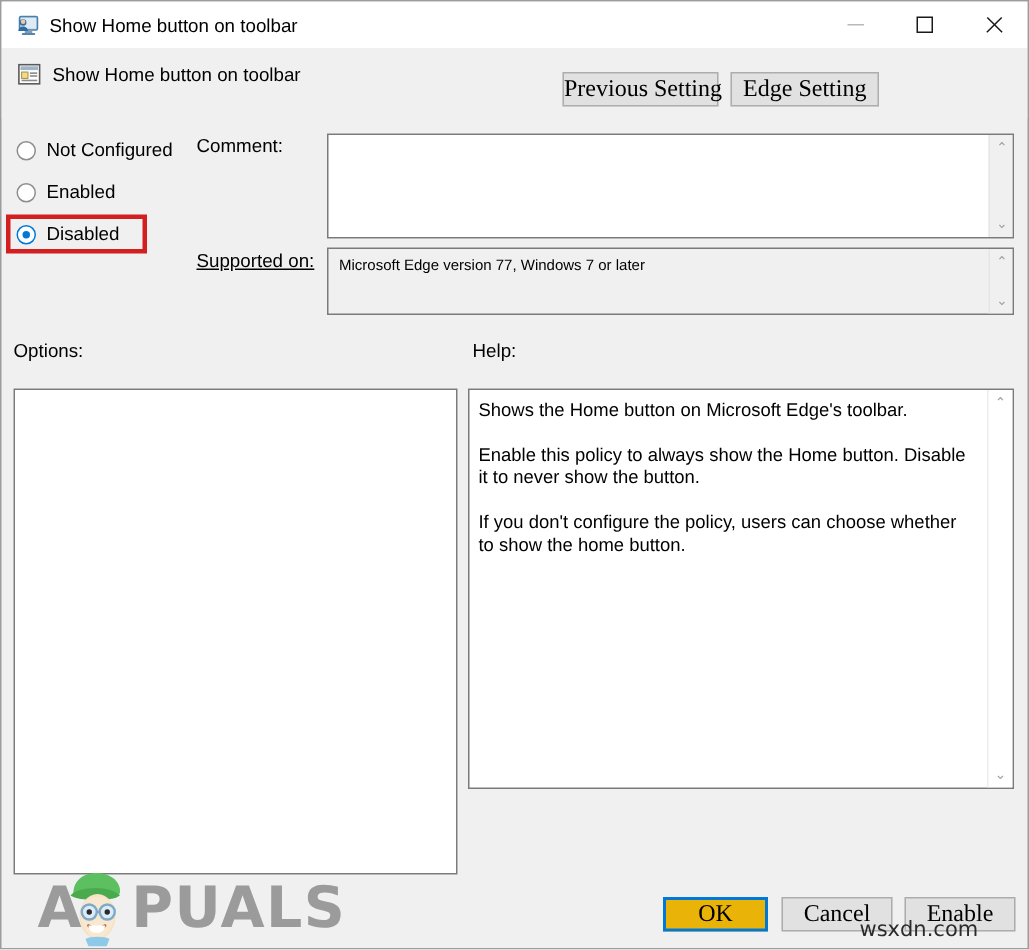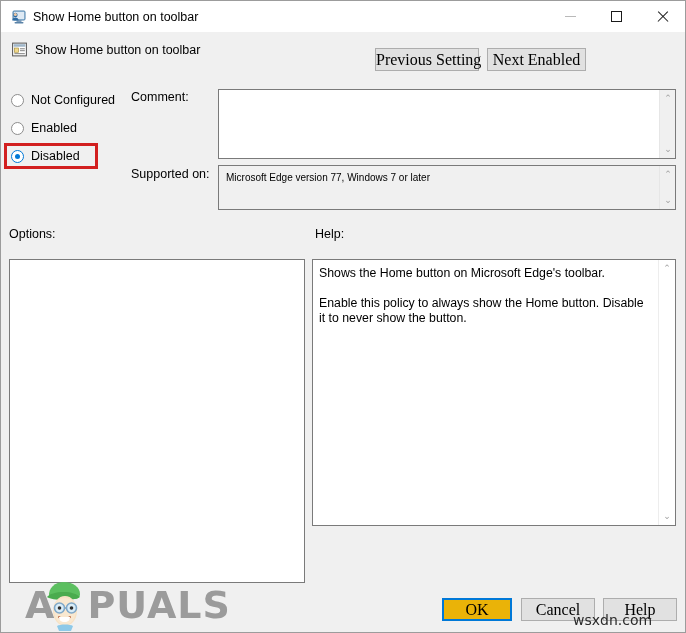--- a/index.html
+++ b/index.html
@@ -170,21 +170,21 @@
   }
 
   
   .field-label {
     position: absolute;
     font-size: 12.5px;
     color: #000000;
     white-space: nowrap;
   }
   .label-comment   { left: 130px; top: 89px; }
-  .label-supported { left: 130px; top: 166px; }
+  .label-supported { left: 130px; top: 166px; text-decoration: underline; }
   .label-options   { left: 8px;   top: 226px; }
   .label-help      { left: 314px; top: 226px; }
 
   .textbox {
     position: absolute;
     border: 1px solid #7a7a7a;
     background: #ffffff;
     overflow: hidden;
   }
   .box-comment {
@@ -350,21 +350,21 @@
       <rect x="2.5" y="3" width="11" height="2.4" fill="#9fb6c9"></rect>
       <rect x="3.2" y="6.6" width="4" height="4" fill="#f2d98b" stroke="#a08b3c" stroke-width="0.6"></rect>
       <rect x="8.4" y="6.8" width="4.6" height="1" fill="#8a8a8a"></rect>
       <rect x="8.4" y="8.6" width="4.6" height="1" fill="#8a8a8a"></rect>
       <rect x="3.2" y="11.4" width="9.8" height="1" fill="#8a8a8a"></rect>
     </svg>
     <span class="header-title">Show Home button on toolbar</span>
   </div>
 
   <button class="btn btn-prev">Previous Setting</button>
-  <button class="btn btn-next">Next Enabled</button>
+  <button class="btn btn-next">Edge Setting</button>
 
   <div class="radio-row r1">
     <span class="radio-mark"></span>
     <span class="radio-label">Not Configured</span>
   </div>
   <div class="radio-row r2">
     <span class="radio-mark"></span>
     <span class="radio-label">Enabled</span>
   </div>
   <div class="radio-row r3">
@@ -392,30 +392,31 @@
 
   <span class="field-label label-options">Options:</span>
   <span class="field-label label-help">Help:</span>
 
   <div class="panel panel-options"></div>
 
   <div class="panel panel-help">
     <div class="help-body">
       <p class="help-p">Shows the Home button on Microsoft Edge's toolbar.</p>
       <p class="help-p">Enable this policy to always show the Home button. Disable it to never show the button.</p>
+      <p class="help-p">If you don't configure the policy, users can choose whether to show the home button.</p>
     </div>
     <div class="help-sb">
       <span class="sb-arrow up">⌃</span>
       <span class="sb-arrow down">⌄</span>
     </div>
   </div>
 
   <button class="btn btn-ok">OK</button>
   <button class="btn btn-cancel">Cancel</button>
-  <button class="btn btn-apply">Help</button>
+  <button class="btn btn-apply">Enable</button>
 
   <div class="wm-appuals">
     <span class="wm-appuals-text">A</span>
     <svg class="wm-face" viewBox="0 0 48 52">
       <path d="M8 18c-1-9 6-15 15-15 9 0 16 5 16 12 0 3-2 5-5 5z" fill="#5cbf60"></path>
       <path d="M6 18c2-3 9-5 17-5 7 0 13 2 16 5-3 2-9 3-16 3-8 0-14-1-17-3z" fill="#4aab4e"></path>
       <ellipse cx="24" cy="32" rx="12" ry="15" fill="#f7e2c4"></ellipse>
       <path d="M13 30c0-7 5-11 11-11s11 4 11 11c0 9-5 16-11 16s-11-7-11-16z" fill="#f9e8d0"></path>
       <circle cx="18.5" cy="29" r="5" fill="#d9ecf7" stroke="#7fa8c9" stroke-width="1.6"></circle>
       <circle cx="30.5" cy="29" r="5" fill="#d9ecf7" stroke="#7fa8c9" stroke-width="1.6"></circle>

